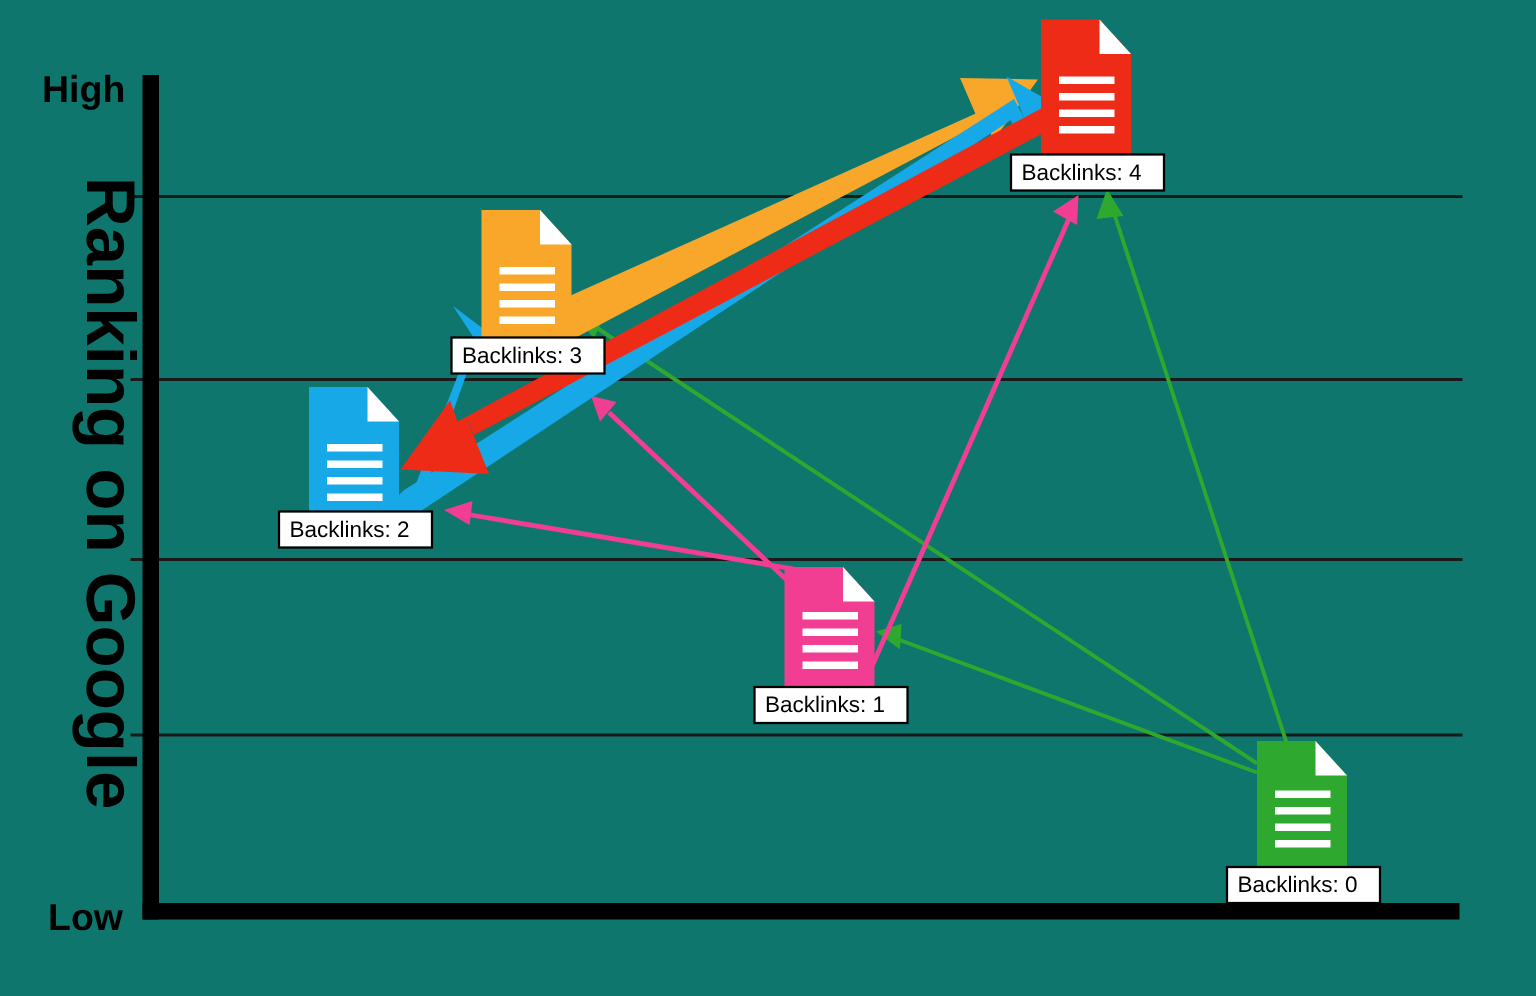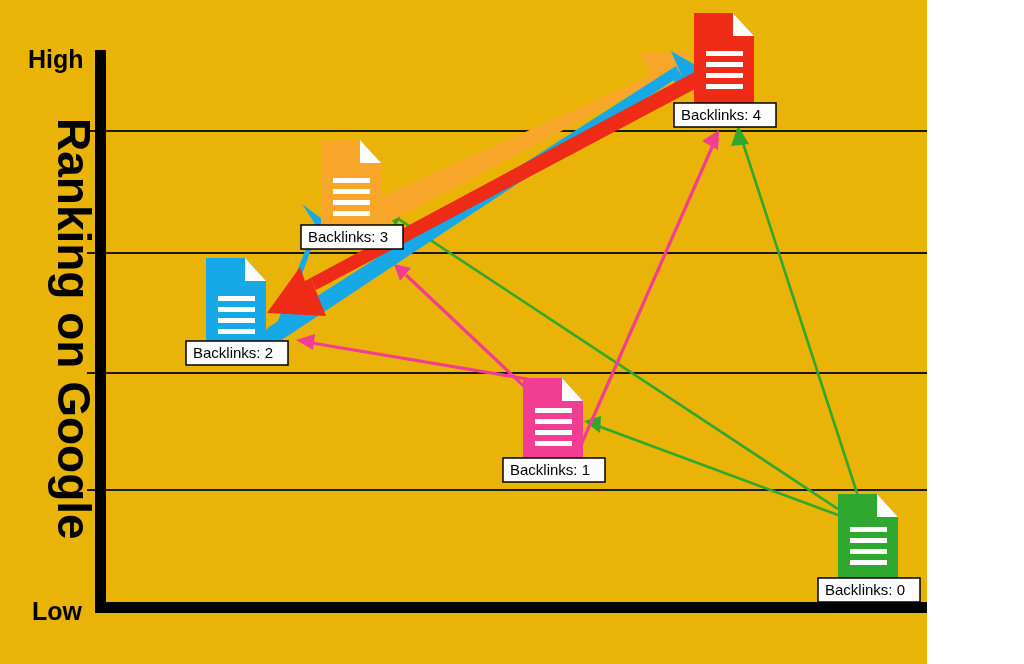--- a/index.html
+++ b/index.html
@@ -5,23 +5,23 @@
   html, body {
     margin: 0;
     padding: 0;
     background: #ffffff;
   }
   body {
     font-family: "Liberation Sans", sans-serif;
   }
   #stage {
     position: relative;
-    width: 927px;
+    width: 1024px;
     height: 664px;
-    background: #eab308;
+    background: #0f766e;
     overflow: hidden;
   }
   svg.canvas {
     position: absolute;
     top: 0;
     left: 0;
     width: 1024px;
     height: 664px;
   }
   .axis-text {

